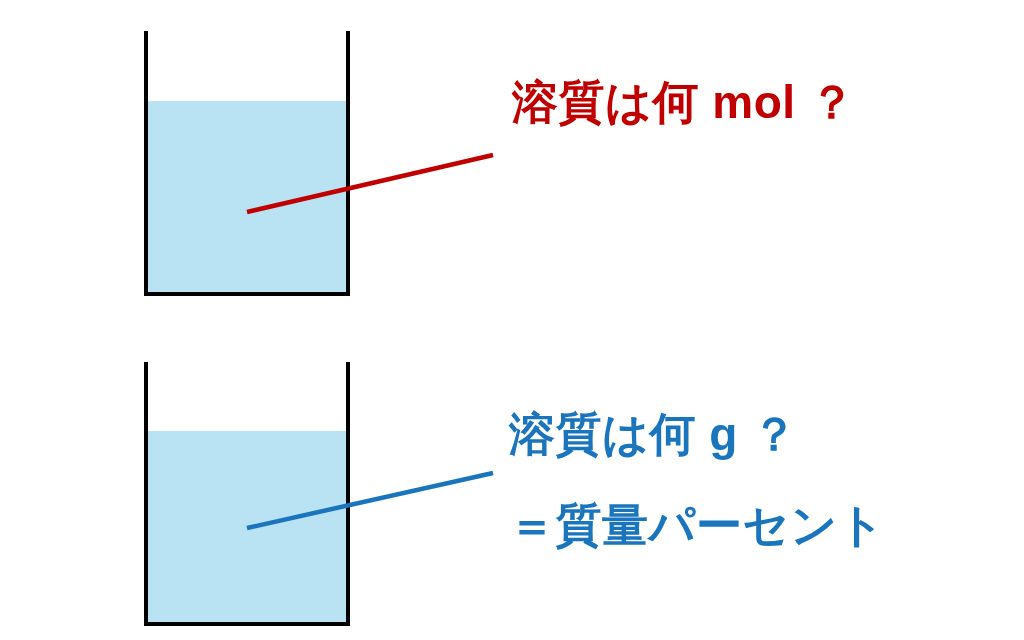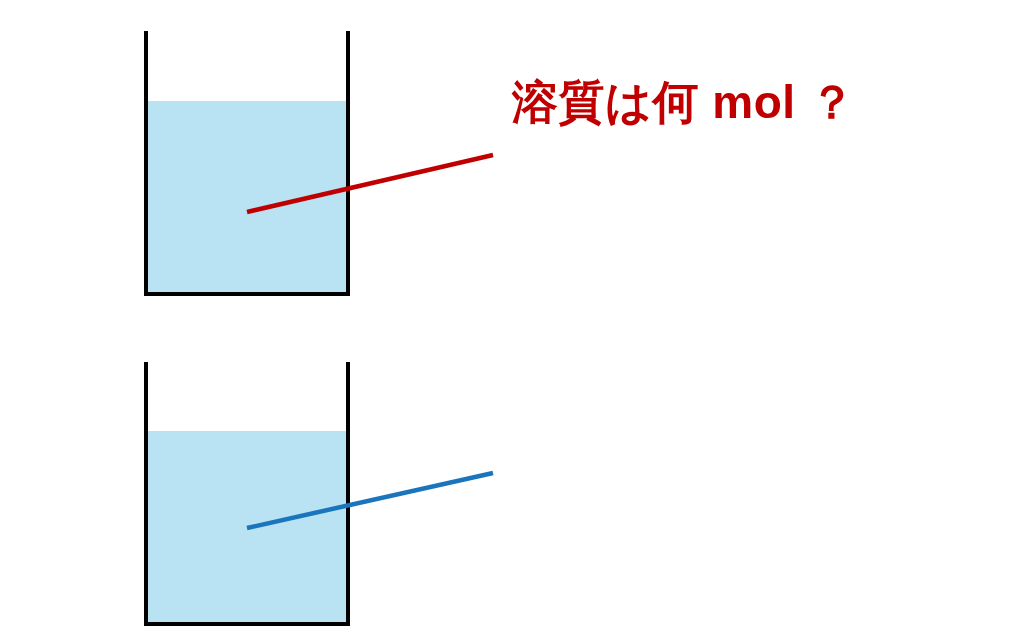--- a/index.html
+++ b/index.html
@@ -67,14 +67,18 @@
 
   <svg class="overlay" viewBox="0 0 1024 640" xmlns="http://www.w3.org/2000/svg">
     <line x1="247" y1="212" x2="493" y2="155" stroke="#C00000" stroke-width="4.5"></line>
     <line x1="247" y1="528" x2="493" y2="473" stroke="#1B75BC" stroke-width="4.5"></line>
   </svg>
 
   <div class="annotation annotation-molar" style="color: rgb(192, 0, 0);">
     <div>溶質は何 mol ？</div>
   </div>
 
+  <div class="annotation annotation-mass" style="color: rgb(27, 117, 188);">
+    <div>溶質は何 g ？</div>
+    <div>＝質量パーセント</div>
+  </div>
 
 </div>
 
 </body></html>

